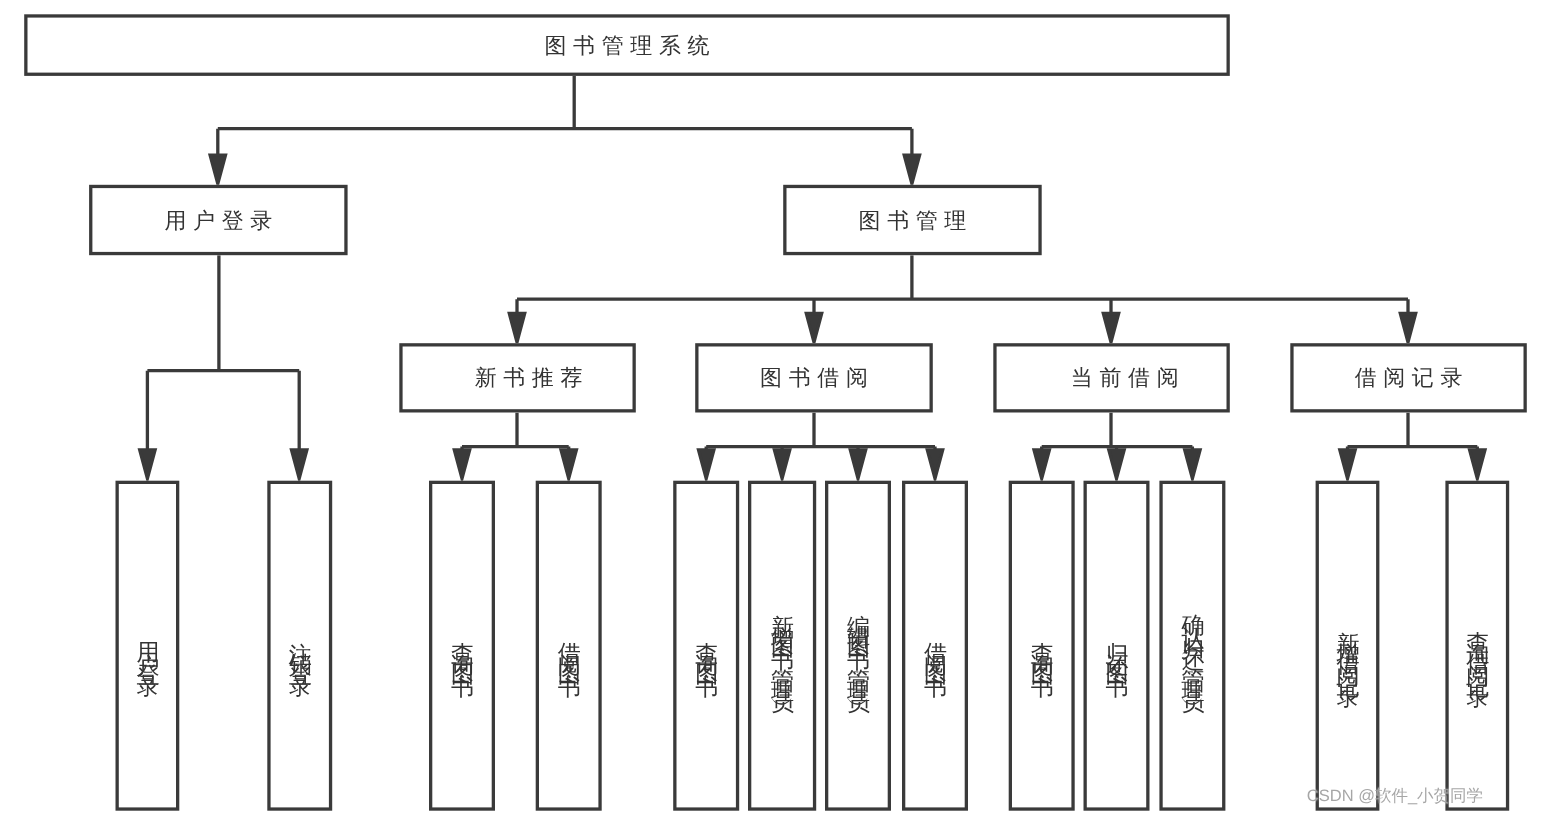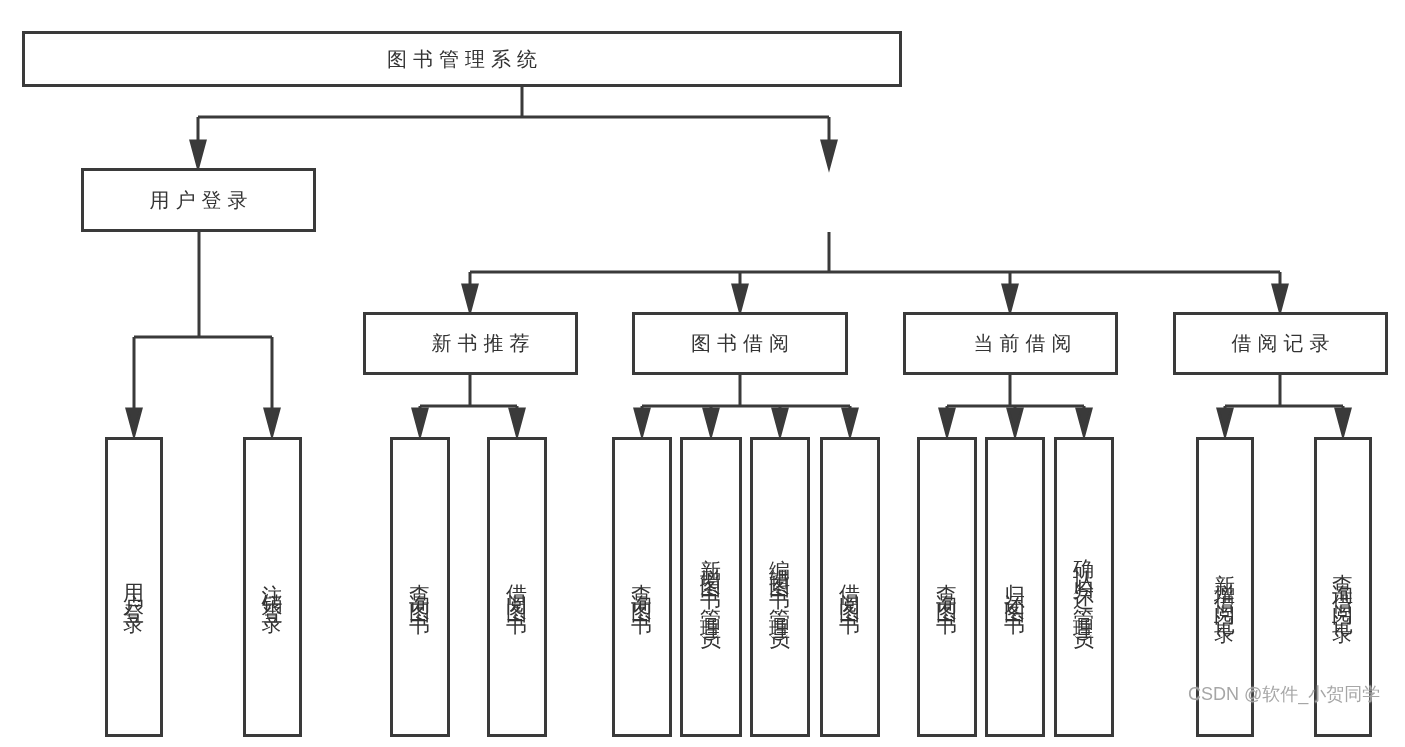--- a/index.html
+++ b/index.html
@@ -44,22 +44,22 @@
     text-orientation: mixed;
     font-size: 21px;
     letter-spacing: 10px;
     line-height: 1;
     white-space: nowrap;
     color: #333333;
   }
   .watermark {
     position: absolute;
     left: 1188px;
-    top: 682px;
-    font-size: 18px;
+    top: 714px;
+    font-size: 15px;
     color: rgba(158, 158, 158, 0.92);
     white-space: nowrap;
     text-shadow: 0 0 2px rgba(255,255,255,0.8);
   }
 </style>
 </head>
 <body>
 
 <div class="canvas">
 
@@ -101,26 +101,29 @@
         <polygon points="1077,409 1091,409 1084,435"></polygon>
       </g>
       <g>
         <path fill="none" d="M1280 375 V406 M1225 406 H1343 M1225 406 V411 M1343 406 V411"></path>
         <polygon points="1218,409 1232,409 1225,435"></polygon>
         <polygon points="1336,409 1350,409 1343,435"></polygon>
       </g>
     </g>
   </svg>
 
-  <div class="node hnode" style="left:22px; top:13px; width:880px; height:56px;margin-top:18px;">
+  <div class="node hnode" style="left:22px; top:13px; width:1096px; height:56px;">
     <span>图书管理系统</span>
   </div>
 
   <div class="node hnode" style="left:81px; top:168px; width:235px; height:64px;">
     <span>用户登录</span>
+  </div>
+  <div class="node hnode" style="left:712px; top:168px; width:235px; height:64px;">
+    <span>图书管理</span>
   </div>
 
   <div class="node hnode" style="left:363px; top:312px; width:215px; height:63px;padding-left:20px;">
     <span>新书推荐</span>
   </div>
   <div class="node hnode" style="left:632px; top:312px; width:216px; height:63px;align-items:center;">
     <span>图书借阅</span>
   </div>
   <div class="node hnode" style="left:903px; top:312px; width:215px; height:63px;padding-left:24px;">
     <span>当前借阅</span>

